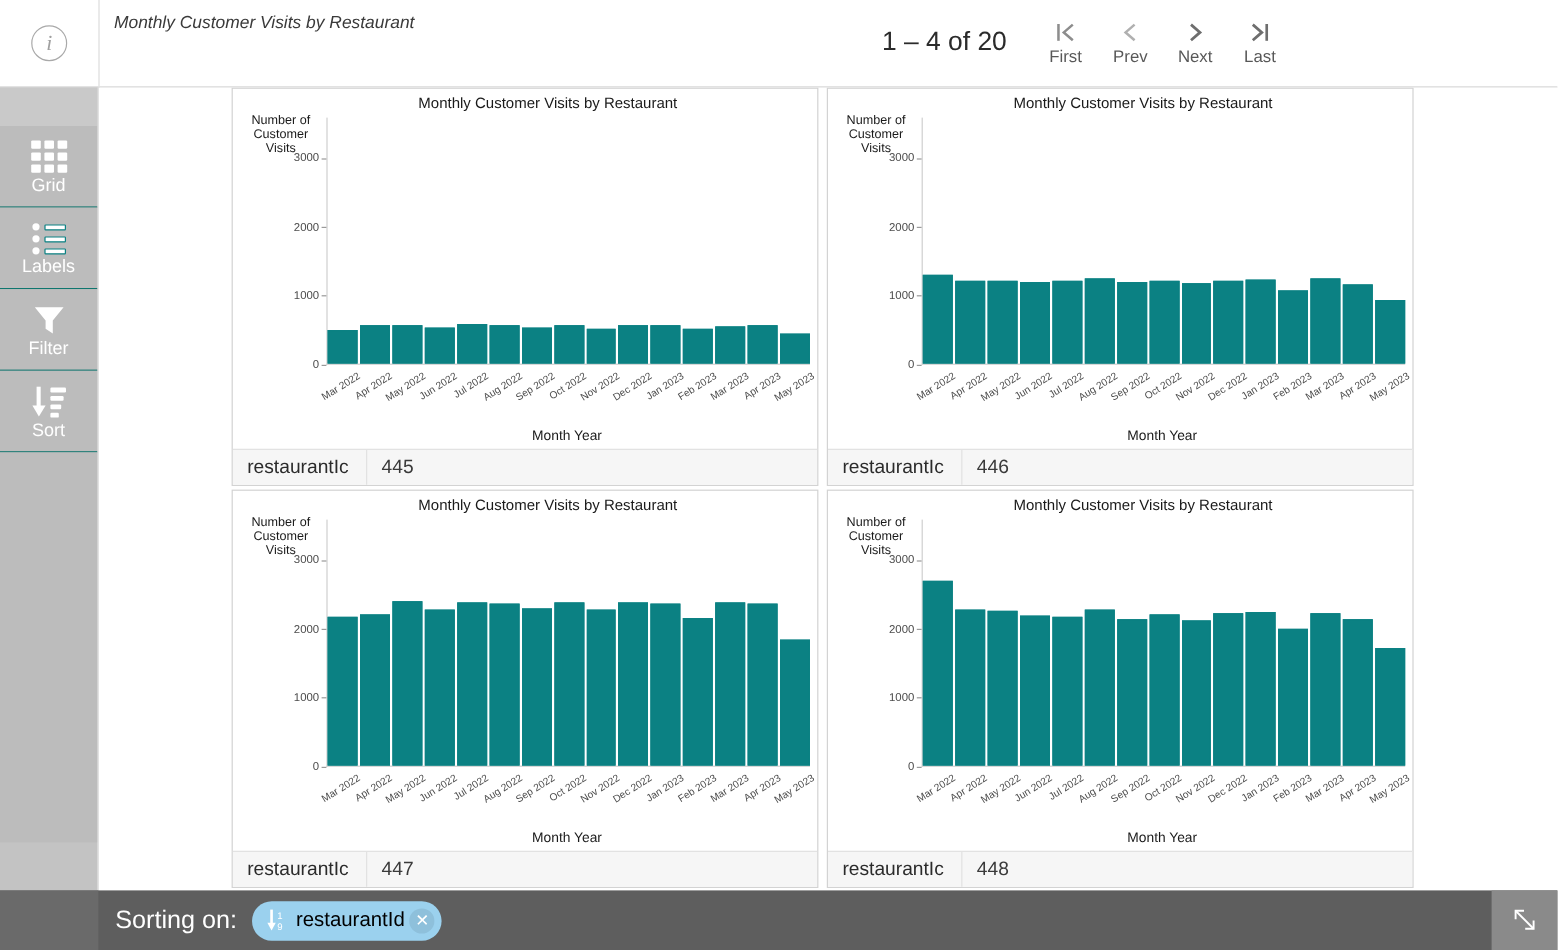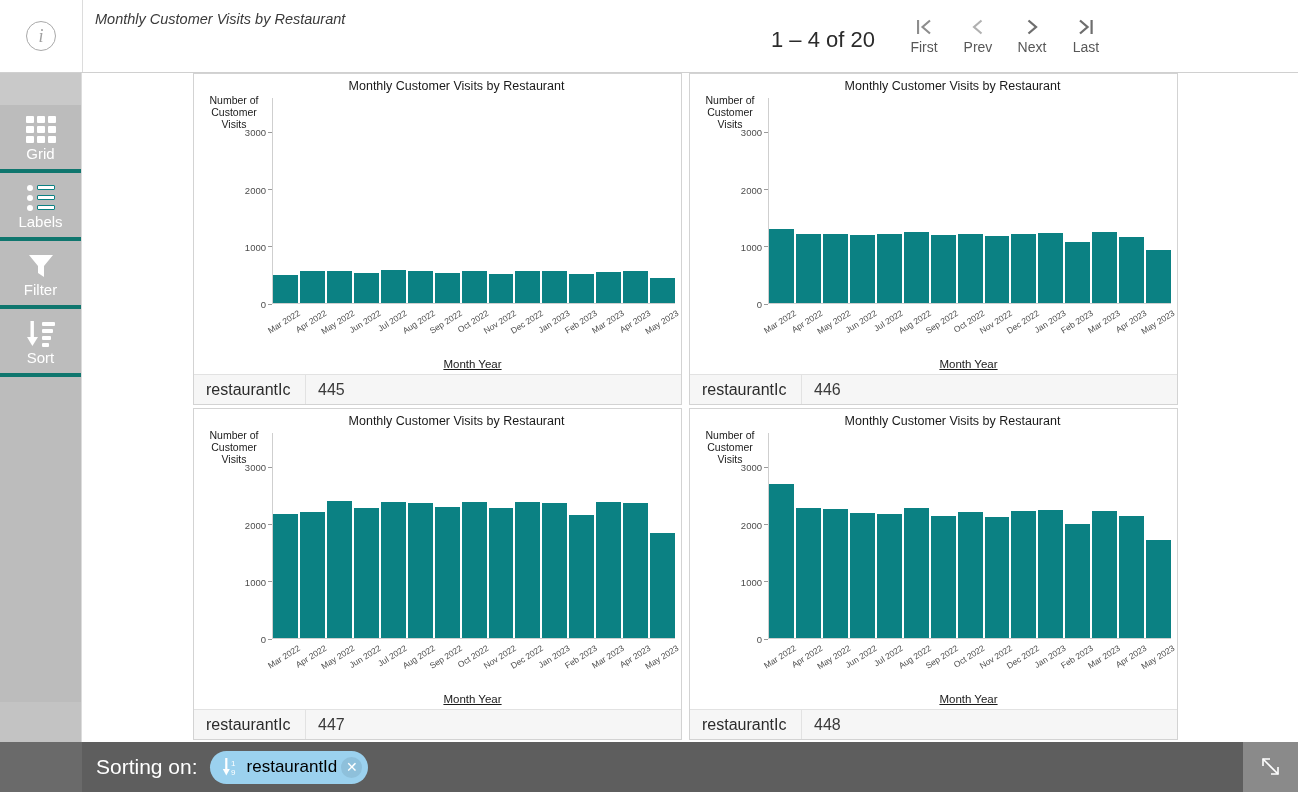--- a/index.html
+++ b/index.html
@@ -55,21 +55,21 @@
   #title-sub {
     font-size: 14.5px;
     color: #3a3a3a;
     font-style: italic;
     line-height: 19px;
     margin-top: 2px;
   }
 
   #pager {
     position: absolute; left: 735px; top: 14px;
-    display: flex; align-items: flex-end; margin-left: 36px;
+    display: flex; align-items: center;
   }
   #pager-count {
     font-size: 22px;
     color: #2b2b2b;
     line-height: 30px;
     margin-right: 22px;
     white-space: nowrap;
   }
   .pager-btn {
     width: 54px;
@@ -120,21 +120,21 @@
     border-right: 1px solid #dcdcdc;
     box-sizing: border-box;
   }
   #sidebar-top-pad { height: 32px; background: #c9c9c9; }
   .side-item {
     height: 68px;
     display: flex; flex-direction: column;
     align-items: center; justify-content: center;
     color: #ffffff;
     cursor: pointer;
-    border-bottom: 4px solid #0f766e;
+    border-bottom: 1px solid #0f766e;
     box-sizing: border-box;
     background: #bcbcbc;
   }
   .side-ico {
     height: 30px;
     display: flex; align-items: flex-end; justify-content: center;
     margin-bottom: 2px;
   }
   .side-lbl {
     font-size: 15px;
@@ -223,21 +223,20 @@
     font-size: 10.5px;
     color: #1a1a1a;
     line-height: 12px;
   }
   .xlab {
     position: absolute; left: 0; right: 0; bottom: 4px;
     text-align: center;
     font-size: 11.5px;
     color: #1a1a1a;
     padding-left: 70px;
-    text-decoration: underline;
   }
   .axes {
     position: absolute;
     left: 78px; top: 24px;
     right: 6px; bottom: 70px;
   }
   .axis-line-y {
     position: absolute; left: 0; top: 0; bottom: 0;
     width: 1px; background: #cfcfcf;
   }

